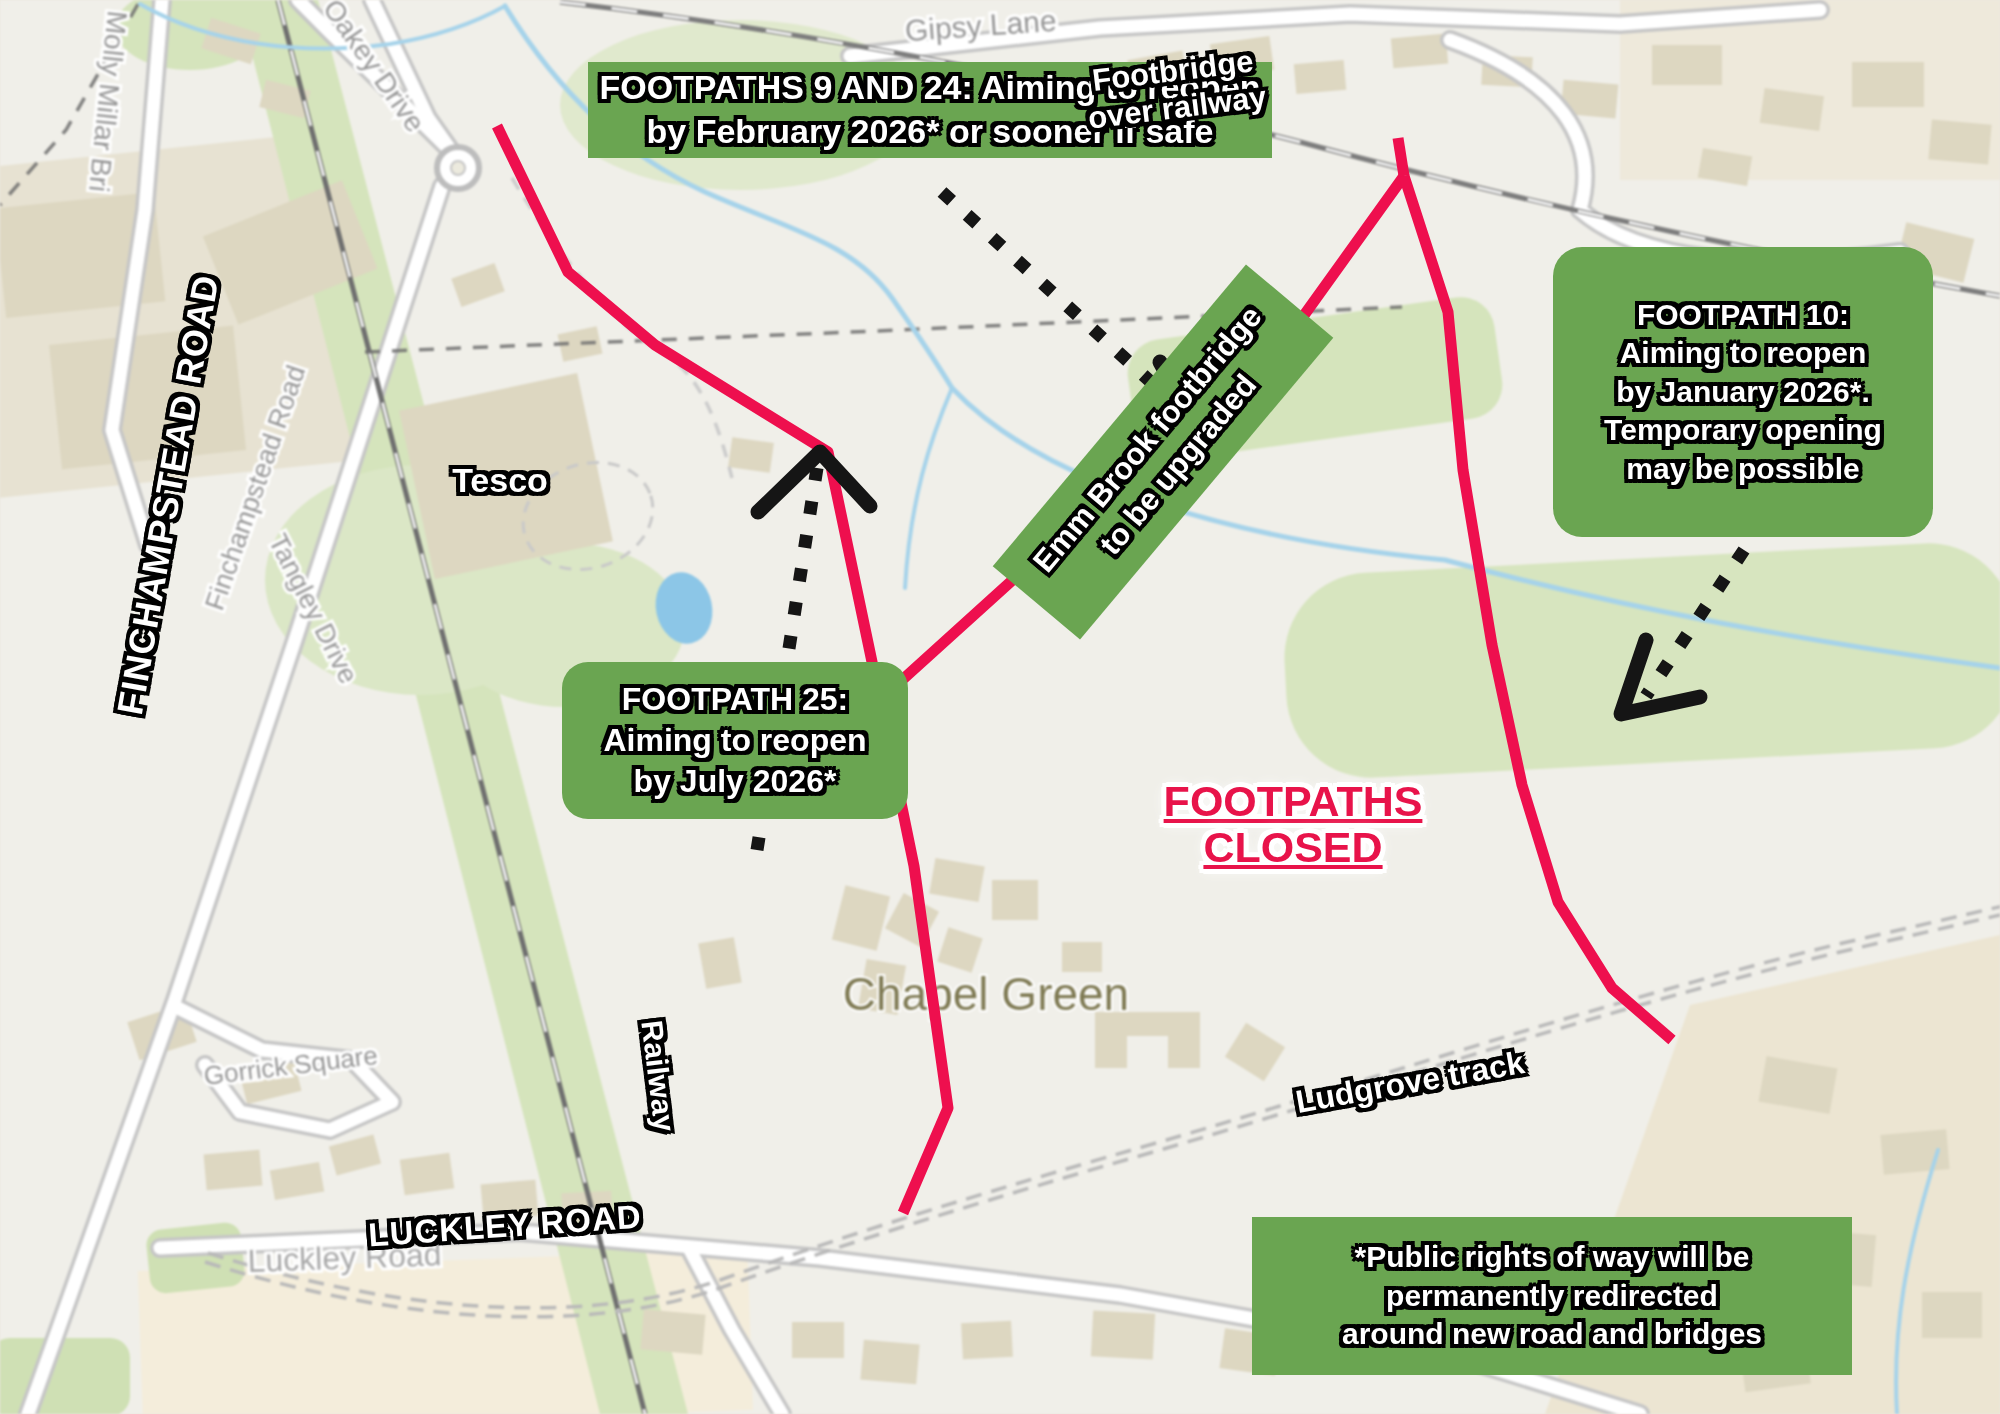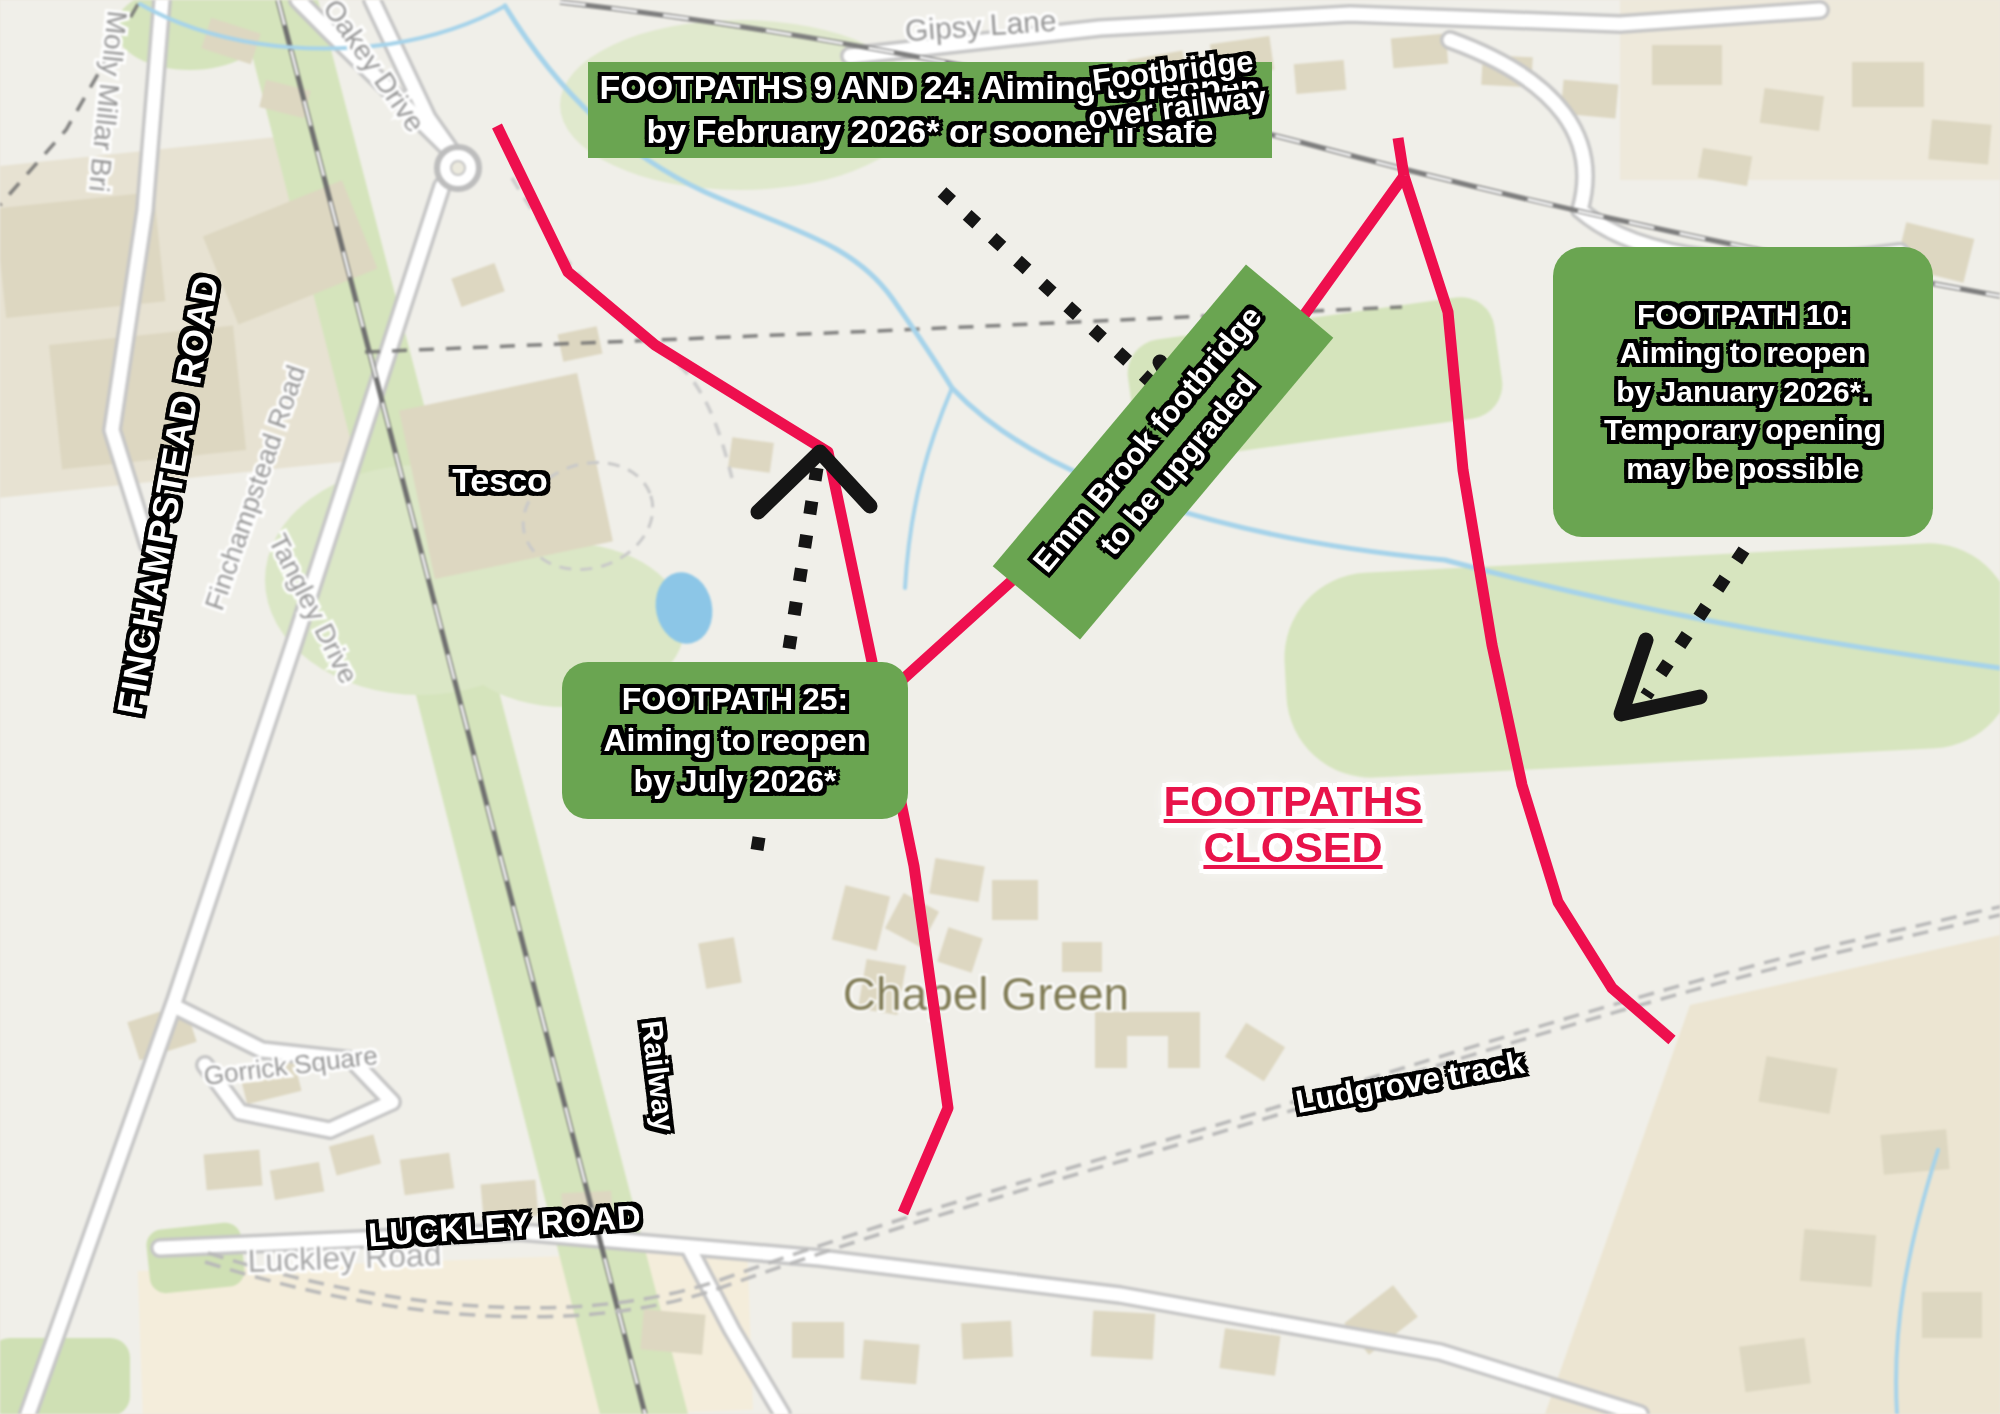--- a/index.html
+++ b/index.html
@@ -207,20 +207,25 @@
     <div>FOOTPATH 25:</div>
     <div>Aiming to reopen</div>
     <div>by July 2026*</div>
   </div>
 
   <div class="gbox" style="left:966px;top:395px;width:394px;height:114px;font-size:31px;transform:rotate(-50deg);transform-origin:center;">
     <div>Emm Brook footbridge</div>
     <div>to be upgraded</div>
   </div>
 
+  <div class="gbox" style="left:1252px;top:1217px;width:600px;height:158px;font-size:30px;">
+    <div>*Public rights of way will be</div>
+    <div>permanently redirected</div>
+    <div>around new road and bridges</div>
+  </div>
 
   <div class="wlabel oline" style="left:435px;top:460px;width:130px;font-size:34px;">Tesco</div>
 
   <div class="wlabel" style="left:1055px;top:52px;width:240px;font-size:31px;transform:rotate(-7deg);">
     <div class="oline">Footbridge</div>
     <div class="oline">over railway</div>
   </div>
 
   <div class="wlabel oline" style="left:-182px;top:473px;width:700px;font-size:36px;letter-spacing:1px;transform:rotate(-80deg);">FINCHAMPSTEAD ROAD</div>
 

